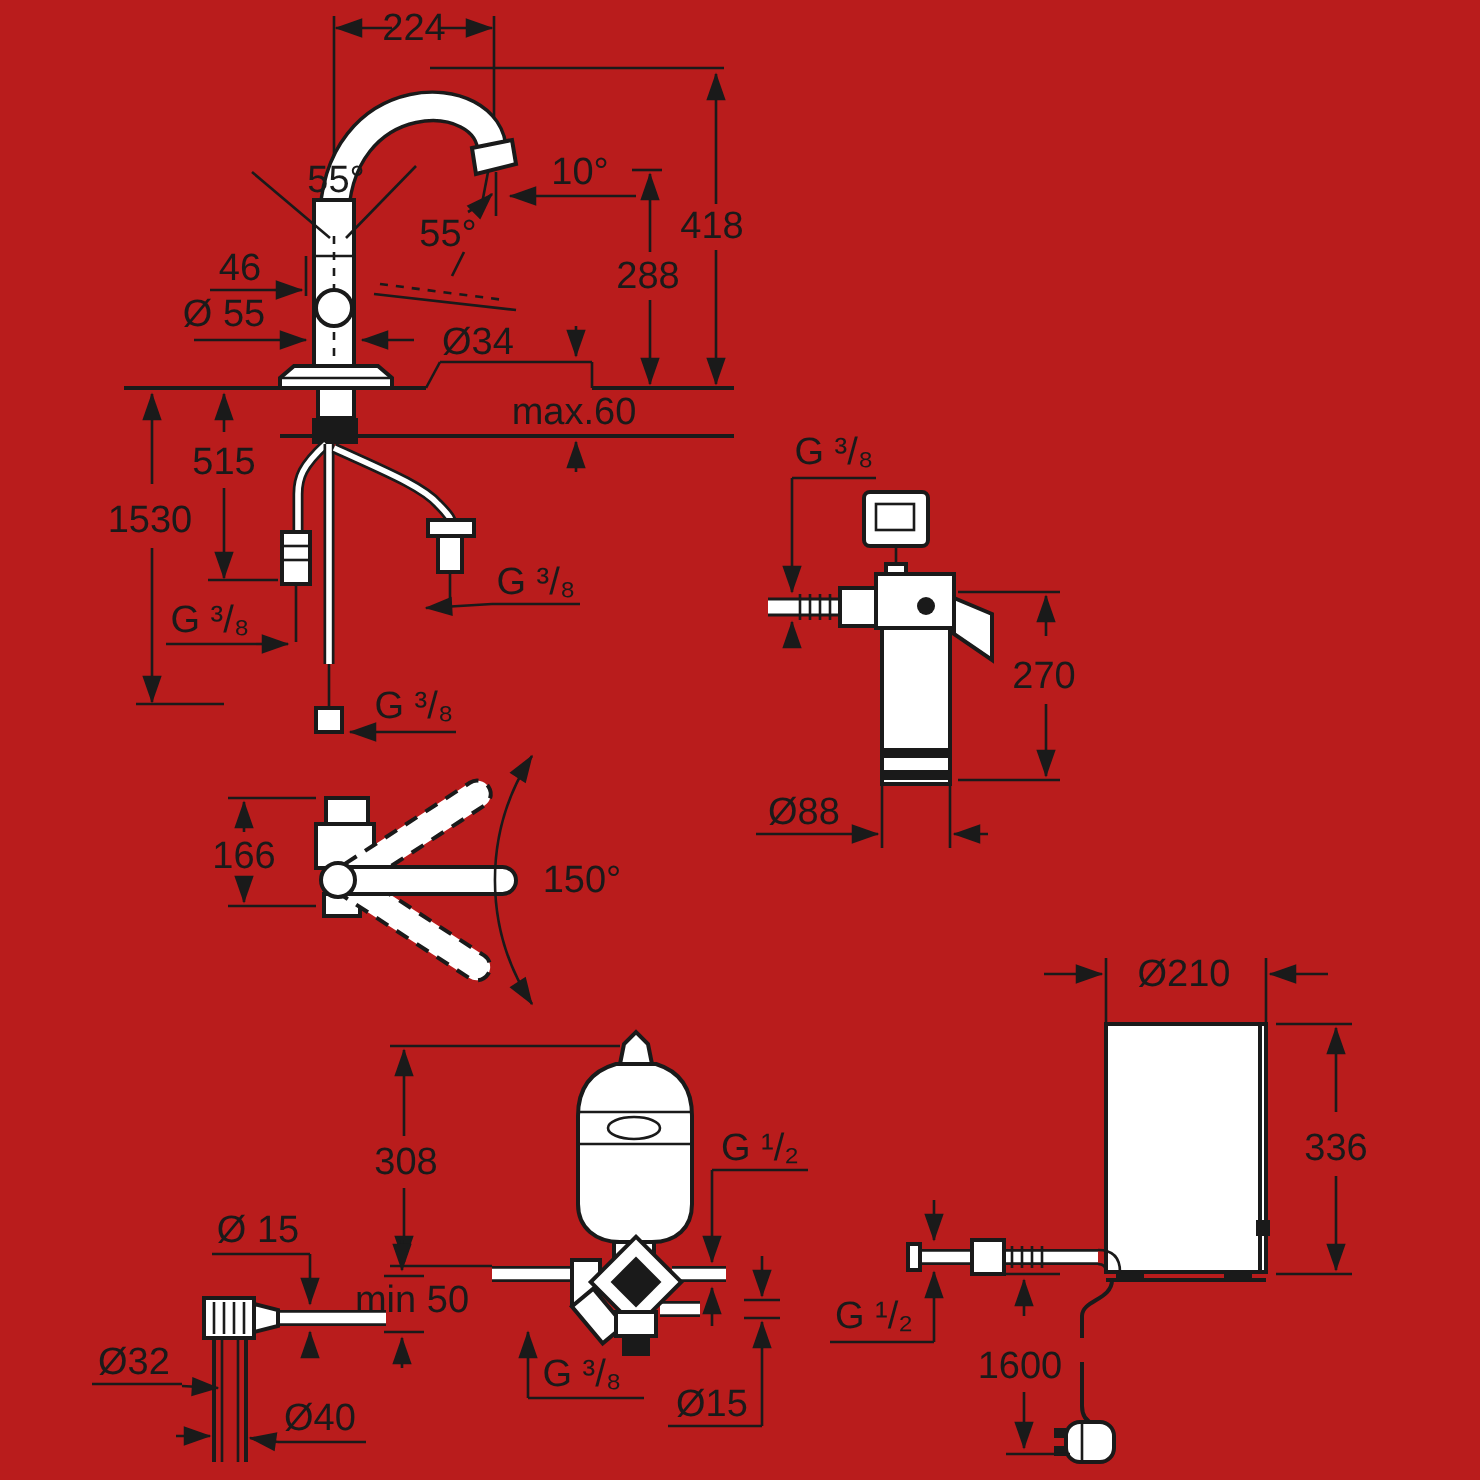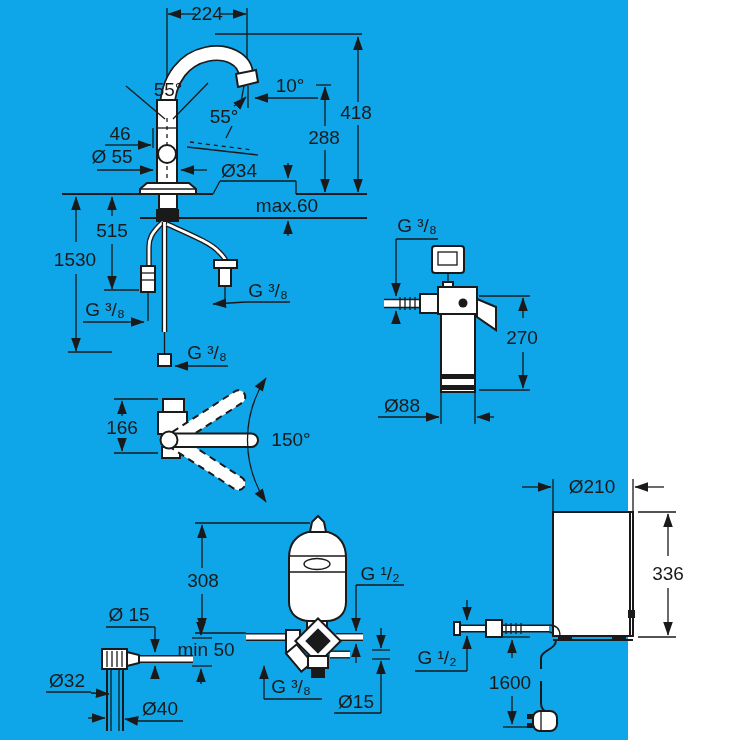--- a/index.html
+++ b/index.html
@@ -1,16 +1,16 @@
 <!DOCTYPE html>
 <html><head>
 <meta charset="utf-8">
 <style>
   html,body { margin:0; padding:0; background:#ffffff; }
-  .stage { width:628px; height:740px; background:#0ea5e9; position:relative; }
+  .stage { width:740px; height:740px; background:#b91c1c; position:relative; }
   svg { display:block; }
   .t  { font-family:"Liberation Sans", sans-serif; font-size:19px; fill:#1a1a1a; text-anchor:middle; }
   .ln { stroke:#1a1a1a; stroke-width:1.3; fill:none; }
   .ol { stroke:#1a1a1a; stroke-width:2;   fill:none; }
   .olf{ stroke:#1a1a1a; stroke-width:2;   fill:#ffffff; }
   .fl { fill:#1a1a1a; stroke:none; }
   .tube16 { stroke:#1a1a1a; stroke-width:16;  fill:none; }
   .tube8  { stroke:#1a1a1a; stroke-width:8;   fill:none; }
   .tube9  { stroke:#1a1a1a; stroke-width:9.5; fill:none; }
   .tube55 { stroke:#1a1a1a; stroke-width:5.5; fill:none; }

